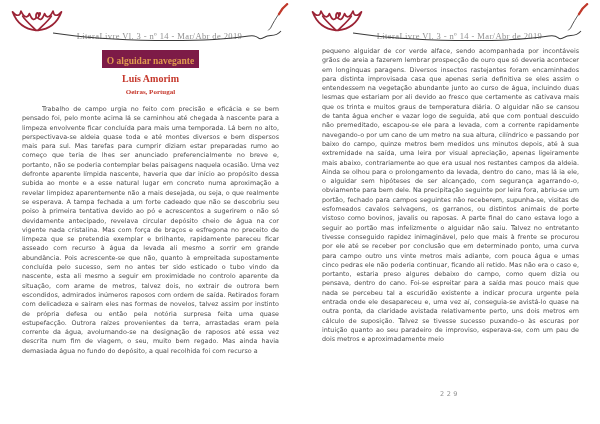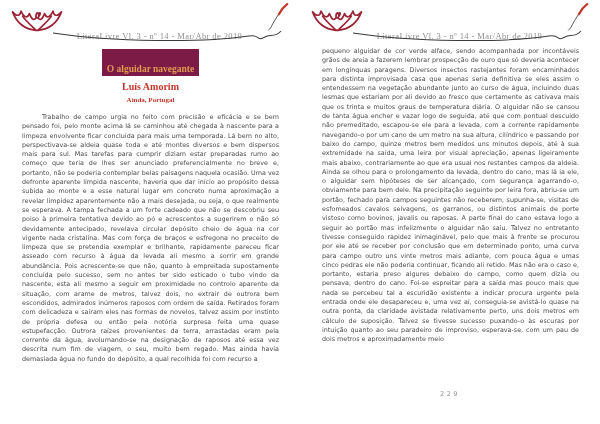--- a/index.html
+++ b/index.html
@@ -11,21 +11,21 @@
   .pg-header{position:relative;height:40px;}
   .wings{position:absolute;left:-8px;top:0;}
   .journal-title{position:absolute;left:30px;right:12px;top:11px;text-align:center;
     font-family:"Liberation Serif",serif;font-size:8.5px;color:#8f8f8f;letter-spacing:.4px;white-space:nowrap;margin-top:15px;}
   .quill{position:absolute;right:-6px;top:-2px;}
   .flourish{position:absolute;left:34px;right:0px;top:23px;width:231px;height:16px;}
 
   
   .title-wrap{text-align:center;margin-top:4px;}
   .title-chip{display:inline-block;background:#7d1b47;color:#e09a50;
-    font-family:"Liberation Serif",serif;font-weight:bold;font-size:9.5px;padding:15px 5px 2px;}
+    font-family:"Liberation Serif",serif;font-weight:bold;font-size:9.5px;padding:6px 5px 2px;}
   .author{text-align:center;color:#c5372b;font-family:"Liberation Serif",serif;
     font-weight:bold;font-size:10px;margin-top:5px;}
   .location{text-align:center;color:#c5372b;font-family:"Liberation Serif",serif;
     font-weight:bold;font-size:7px;margin-top:4px;}
 
   
   .body-text{font-size:6.4px;line-height:9.3px;text-align:justify;color:#4d4d4d;margin:4px;
     -webkit-hyphens:none;hyphens:none;}
   .page-left .body-text{margin-top:9px;text-indent:20px;height:280px;overflow:hidden;}
   .page-right .body-text{margin-top:2px;height:338px;overflow:hidden;}
@@ -63,21 +63,21 @@
         <svg viewBox="0 0 230 16" width="100%" height="100%" preserveAspectRatio="none">
           <path d="M1 5 C60 14 150 15 196 8 C208 6 203 14 212 9 C217 6 222 10 228 3" fill="none" stroke="#3a3a3a" stroke-width="1"></path>
         </svg>
       </span>
     </div>
 
     <div class="title-wrap">
       <span class="title-chip">O alguidar navegante</span>
     </div>
     <div class="author">Luís Amorim</div>
-    <div class="location">Ainda, Portugal</div>
+    <div class="location">Oeiras, Portugal</div>
 
     <p class="body-text">Trabalho de campo urgia no feito com precisão e eficácia e se bem pensado foi, pelo monte acima lá se caminhou até chegada à nascente para a limpeza envolvente ficar concluída para mais uma temporada. Lá bem no alto, perspectivava-se aldeia quase toda e até montes diversos e bem dispersos mais para sul. Mas tarefas para cumprir diziam estar preparadas rumo ao começo que teria de lhes ser anunciado preferencialmente no breve e, portanto, não se poderia contemplar belas paisagens naquela ocasião. Uma vez defronte aparente límpida nascente, haveria que dar início ao propósito dessa subida ao monte e a esse natural lugar em concreto numa aproximação a revelar limpidez aparentemente não a mais desejada, ou seja, o que realmente se esperava. A tampa fechada a um forte cadeado que não se descobriu seu poiso à primeira tentativa devido ao pó e acrescentos a sugerirem o não só devidamente antecipado, revelava circular depósito cheio de água na cor vigente nada cristalina. Mas com força de braços e esfregona no preceito de limpeza que se pretendia exemplar e brilhante, rapidamente pareceu ficar asseado com recurso à água da levada ali mesmo a sorrir em grande abundância. Pois acrescente-se que não, quanto à empreitada supostamente concluída pelo sucesso, sem no antes ter sido esticado o tubo vindo da nascente, esta ali mesmo a seguir em proximidade no controlo aparente da situação, com arame de metros, talvez dois, no extrair de outrora bem escondidos, admirados inúmeros raposos com ordem de saída. Retirados foram com delicadeza e saíram eles nas formas de novelos, talvez assim por instinto de própria defesa ou então pela notória surpresa feita uma quase estupefacção. Outrora raízes provenientes da terra, arrastadas eram pela corrente da água, avolumando-se na designação de raposos até essa vez descrita num fim de viagem, o seu, muito bem regado. Mas ainda havia demasiada água no fundo do depósito, a qual recolhida foi com recurso a</p>
 
   </div>
 
   <div class="page page-right">
     <div class="pg-header">
       <span class="wings">
         <svg viewBox="0 0 64 40" width="54" height="34">
           <g fill="none" stroke="#9b2335" stroke-width="2" stroke-linecap="round" stroke-linejoin="round">

